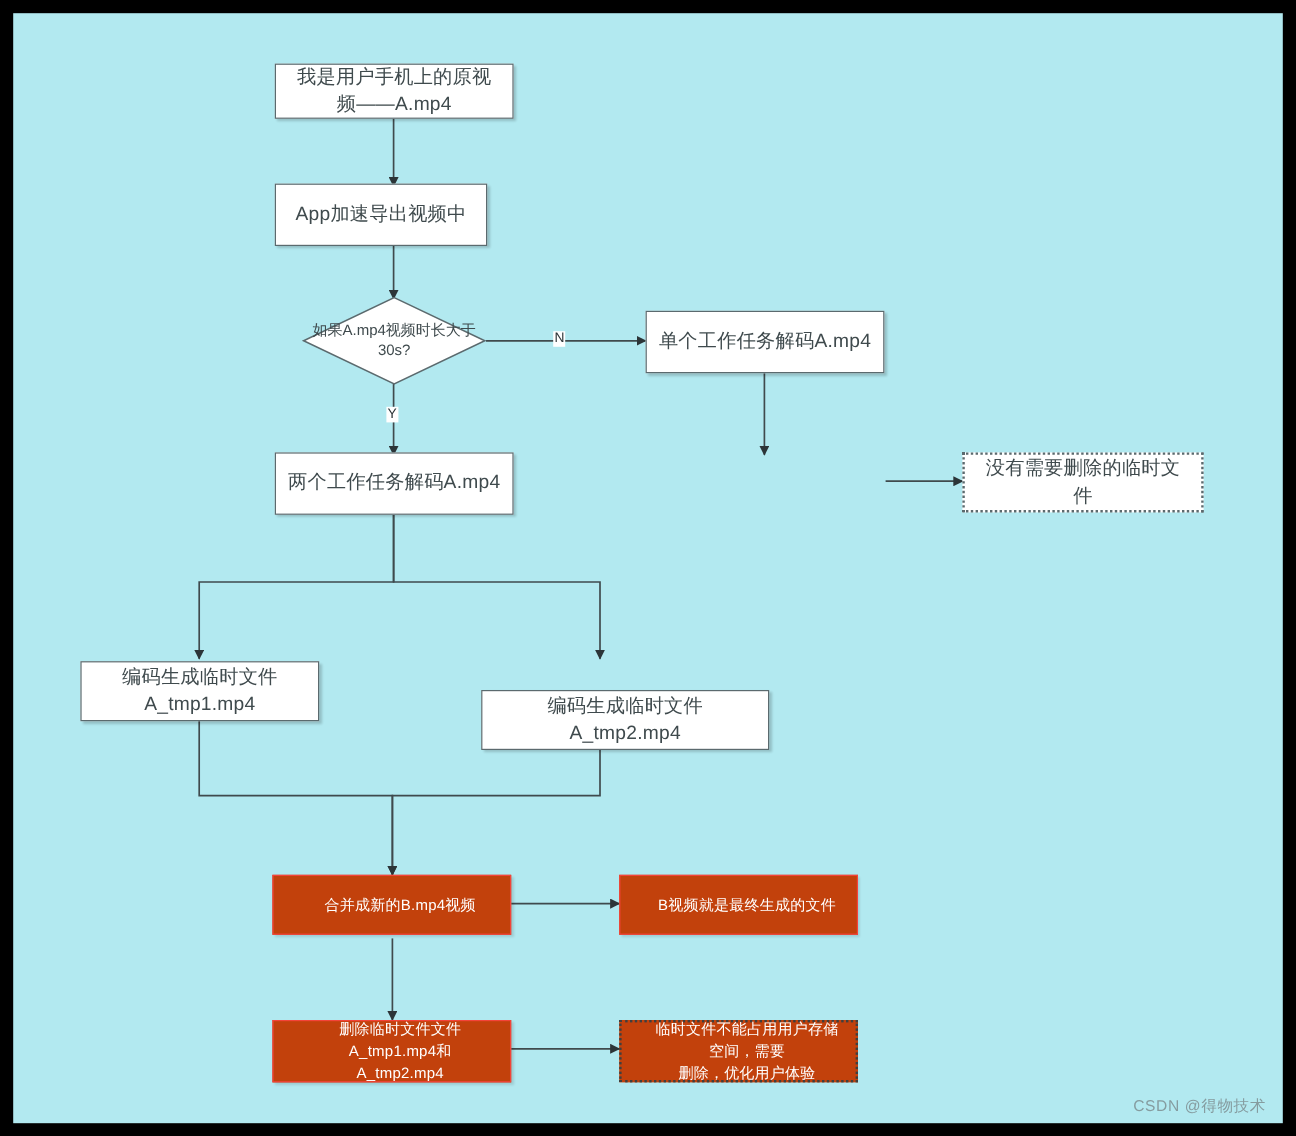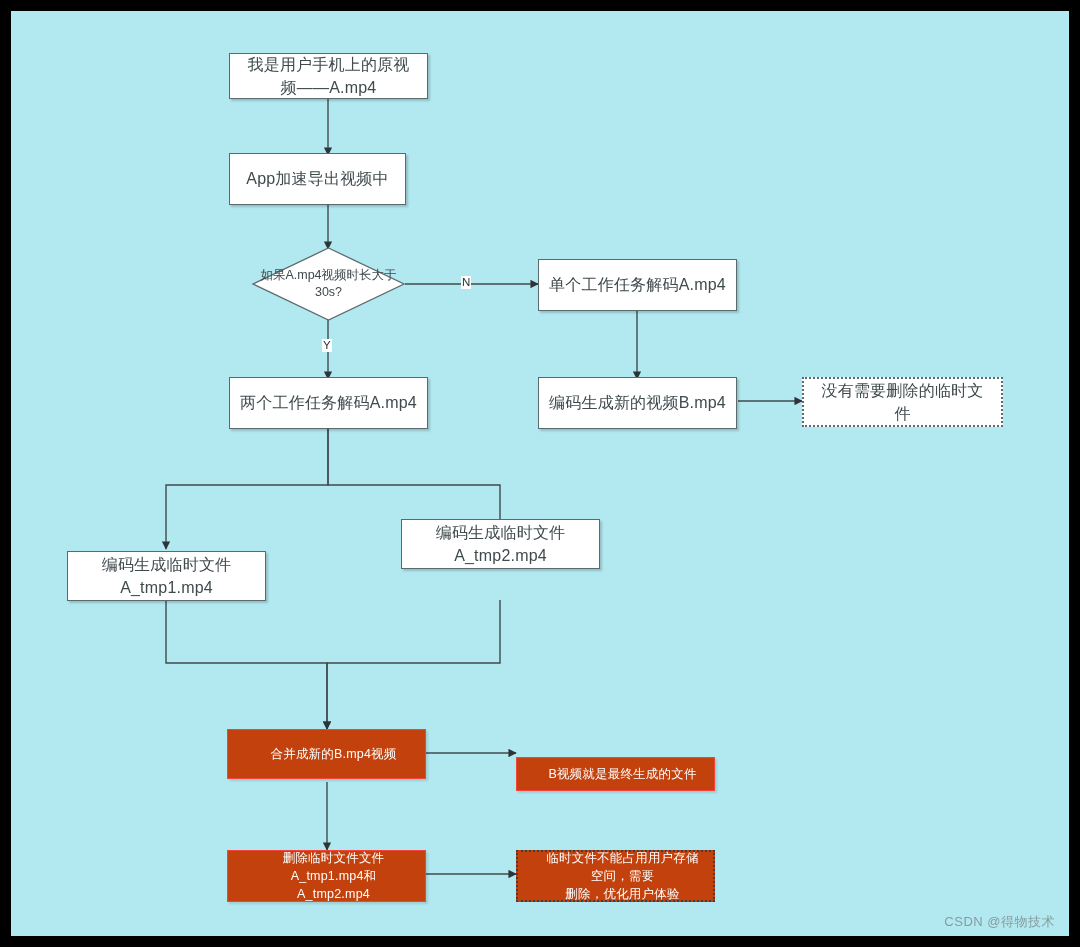--- a/index.html
+++ b/index.html
@@ -179,41 +179,38 @@
     </div>
 
     <div class="node node-box" style="left:527px; top:248px; width:199px; height:52px;">
       <span class="node-label-text">单个工作任务解码A.mp4</span>
     </div>
 
     <div class="node node-box" style="left:218px; top:366px; width:199px; height:52px;">
       <span class="node-label-text">两个工作任务解码A.mp4</span>
     </div>
 
-    <div class="node node-box" style="left:527px; top:366px; width:199px; height:52px;">
-      <span class="node-label-text">编码生成新的视频B.mp4</span>
-    </div>
 
     <div class="node node-box dotted" style="left:791px; top:366px; width:201px; height:50px;">
       <span class="node-label-text">没有需要删除的临时文件</span>
     </div>
 
     <div class="node node-box" style="left:56px; top:540px; width:199px; height:50px;">
       <span class="node-label-text">编码生成临时文件A_tmp1.mp4</span>
     </div>
 
-    <div class="node node-box" style="left:390px; top:508px; width:199px; height:50px;">
+    <div class="node node-box" style="left:390px; top:564px; width:240px; height:50px;">
       <span class="node-label-text">编码生成临时文件A_tmp2.mp4</span>
     </div>
 
     <div class="node node-red" style="left:216px; top:718px; width:199px; height:50px;">
       <span class="node-label-text">合并成新的B.mp4视频</span>
     </div>
 
-    <div class="node node-red" style="left:505px; top:718px; width:199px; height:34px;margin-top:28px;">
+    <div class="node node-red" style="left:505px; top:718px; width:199px; height:50px;">
       <span class="node-label-text">B视频就是最终生成的文件</span>
     </div>
 
     <div class="node node-red" style="left:216px; top:839px; width:199px; height:52px;">
       <span class="node-label-text">删除临时文件文件A_tmp1.mp4和
 A_tmp2.mp4</span>
     </div>
 
     <div class="node node-red dotted" style="left:505px; top:839px; width:199px; height:52px;">
       <span class="node-label-text">临时文件不能占用用户存储空间，需要

